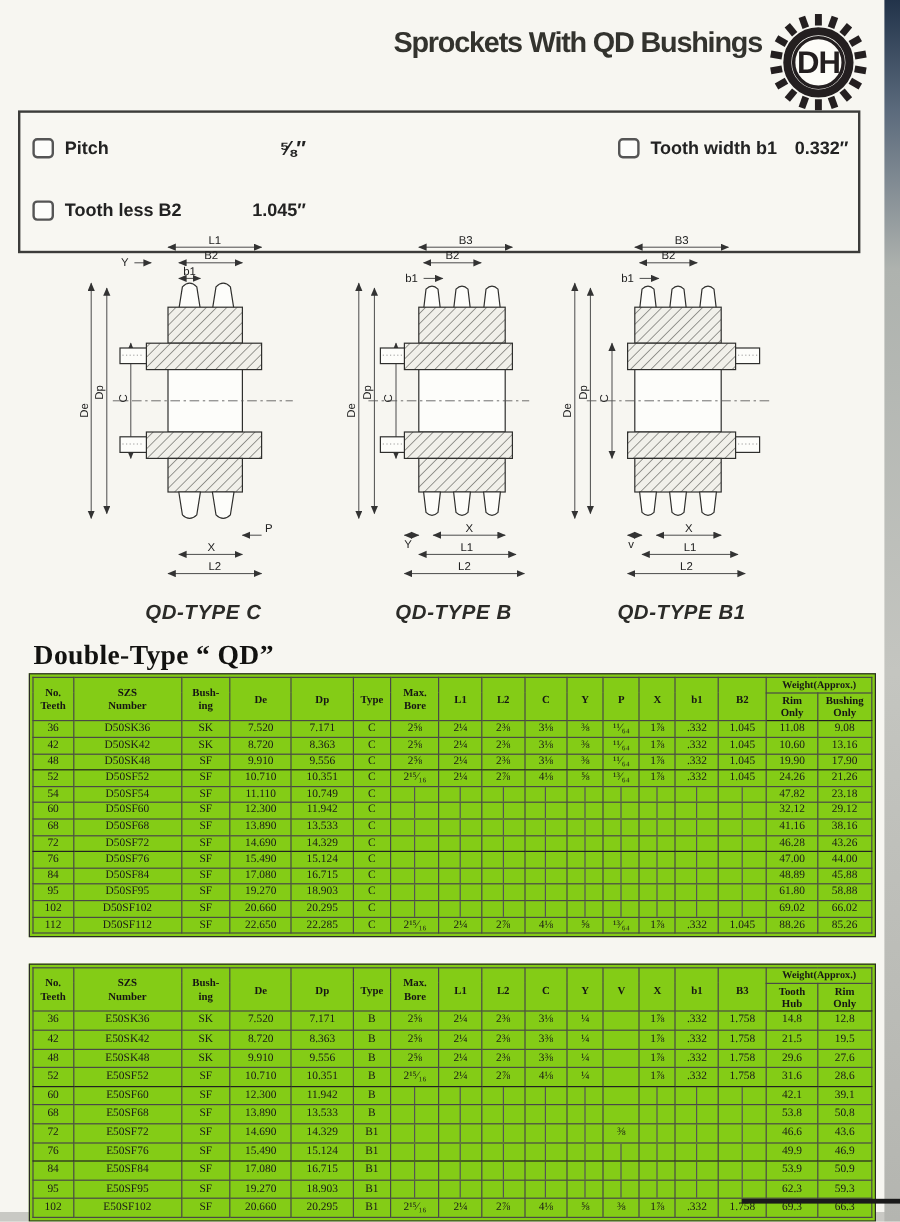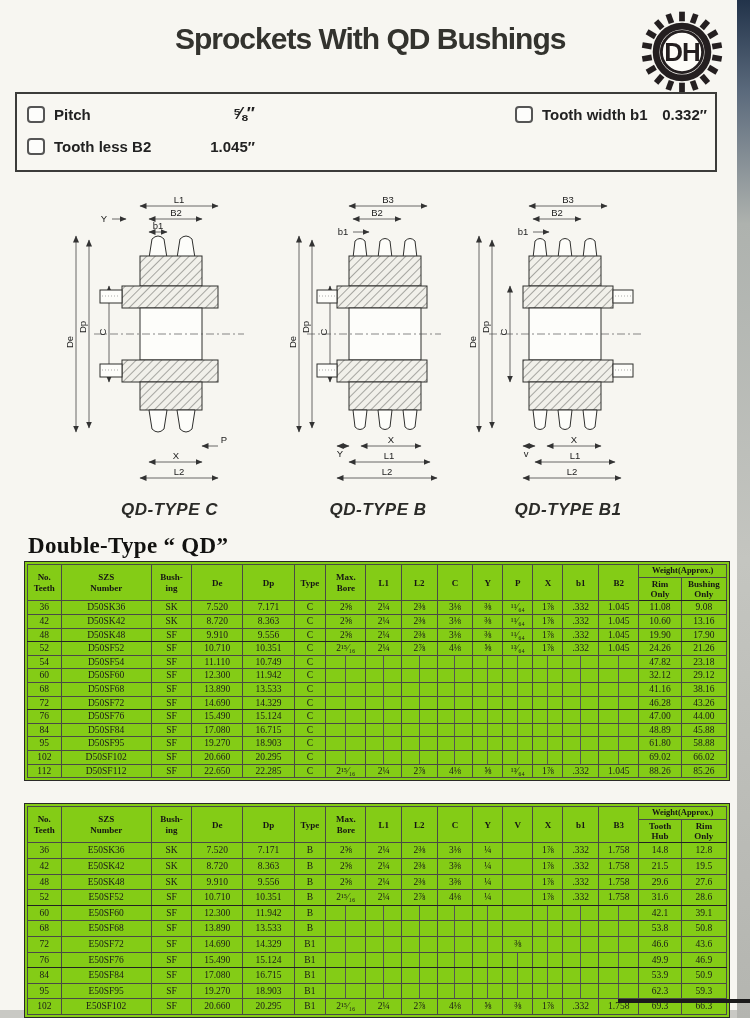--- a/index.html
+++ b/index.html
@@ -16,27 +16,27 @@
   .edge-right{
     position:absolute;right:0;top:0;width:13px;height:1018px;
     background:linear-gradient(180deg,#22334a 0%,#5b6a7c 9%,#aeb2ae 22%,#c4c5c0 55%,#b4b5b0 100%);
   }
   .edge-bottom-bar{
     position:absolute;left:618px;top:999px;width:132px;height:4px;background:#1a1a1a;
   }
   
   .header{position:absolute;left:0;top:0;width:742px;height:100px;}
   .title{
-    position:absolute;left:175px;top:22px;width:460px;text-align:left;
-    font-size:30px;font-weight:bold;letter-spacing:-1px;color:#33332e;
+    position:absolute;left:175px;top:22px;width:460px;text-align:right;
+    font-size:24px;font-weight:bold;letter-spacing:-1px;color:#33332e;
   }
   .logo{position:absolute;right:12px;top:4px;width:96px;height:96px;}
   
   .specs{
-    position:absolute;left:15px;top:92px;width:702px;height:80px;
+    position:absolute;left:15px;top:92px;width:702px;height:119px;
     border:2px solid #3c3c3a;background:#f8f7f2;
     display:grid;grid-template-columns:250px 238px 214px;grid-template-rows:1fr 1fr;
     align-items:center;padding:4px 10px 8px 10px;box-sizing:border-box;
   }
   .spec{display:flex;align-items:center;gap:9px;font-size:15px;font-weight:bold;color:#222;}
   .spec .cb{
     width:14px;height:13px;border:2px solid #555;border-radius:4px;background:#fdfdfb;flex:0 0 auto;
   }
   .spec .val{margin-left:auto;margin-right:22px;white-space:nowrap;}
   .spec .frac{font-size:17px;}

